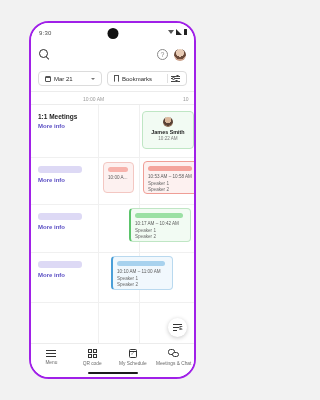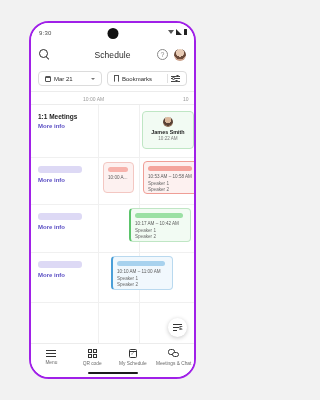--- a/index.html
+++ b/index.html
@@ -266,21 +266,20 @@
       <div class="notch"></div>
       <div class="status-right">
         <span class="ic-wifi"></span>
         <span class="ic-signal"></span>
         <span class="ic-batt"></span>
       </div>
     </div>
 
     <div class="appbar">
       <span class="ic-search"></span>
-      <div class="appbar-title">Schedule</div>
       <div class="appbar-right">
         <span class="ic-help">?</span>
         <span class="avatar"></span>
       </div>
     </div>
 
     <div class="filterbar">
       <div class="chip" style="width:64px">
         <span class="ic-cal"></span>
         <span>Mar 21</span>

